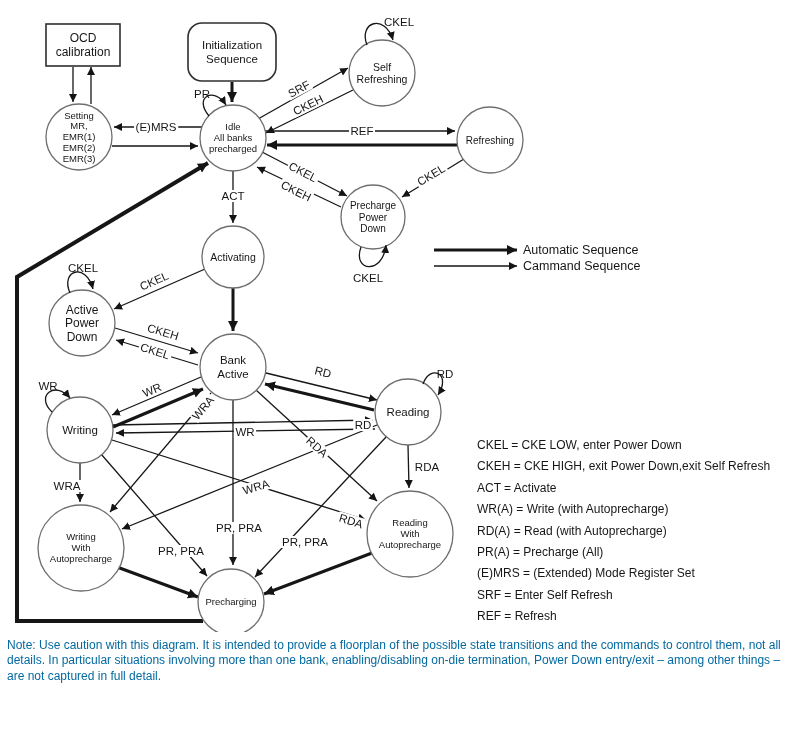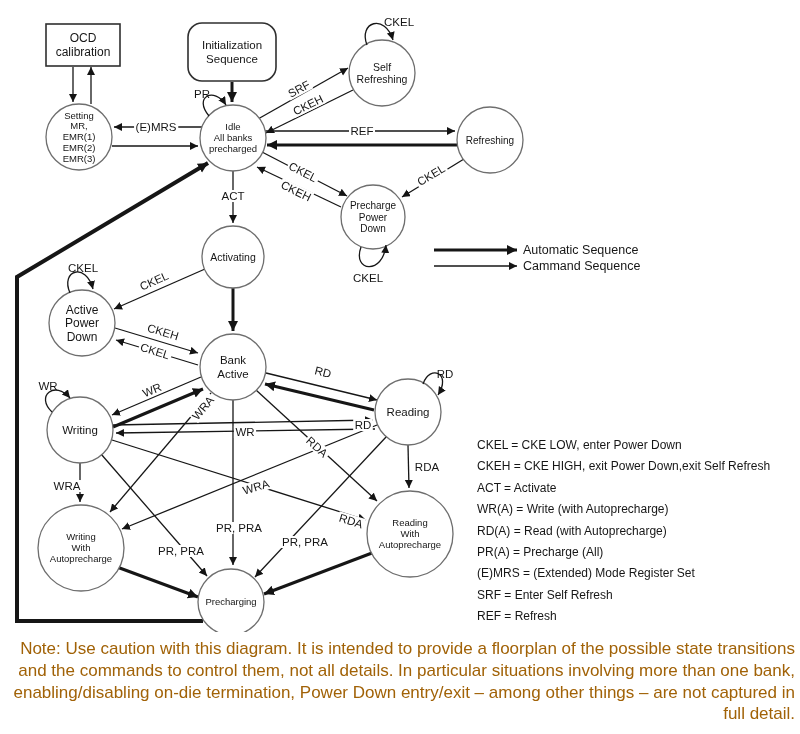--- a/index.html
+++ b/index.html
@@ -5,22 +5,22 @@
   html,body{margin:0;padding:0;background:#fff;}
   .page{position:relative;width:800px;height:734px;background:#fff;overflow:hidden;
         font-family:"Liberation Sans",sans-serif;}
   svg{display:block;}
   .ln{stroke:#161616;stroke-width:1.3;fill:none;}
   .thick{stroke-width:3;}
   .xthick{stroke-width:4;}
   .node{fill:#fff;stroke:#6e6e6e;stroke-width:1.3;}
   .box{stroke:#2f2f2f;stroke-width:1.6;}
   .tx{fill:#161616;font-family:"Liberation Sans",sans-serif;}
-  .note{position:absolute;left:7px;top:638px;width:788px;font-size:17px;
-        line-height:1.28;color:#a16207;text-align:right;}
+  .note{position:absolute;left:7px;top:638px;width:788px;font-size:12px;
+        line-height:1.28;color:#0369a1;}
 </style>
 </head>
 <body>
 
 <div class="page">
   <svg id="diagram" width="800" height="632" viewBox="0 0 800 632">
       <defs>
         <marker id="ah" markerWidth="10" markerHeight="10" refX="8" refY="4" orient="auto" markerUnits="userSpaceOnUse">
           <path d="M0,0 L8,4 L0,8 Z" fill="#141414"></path>
         </marker>

